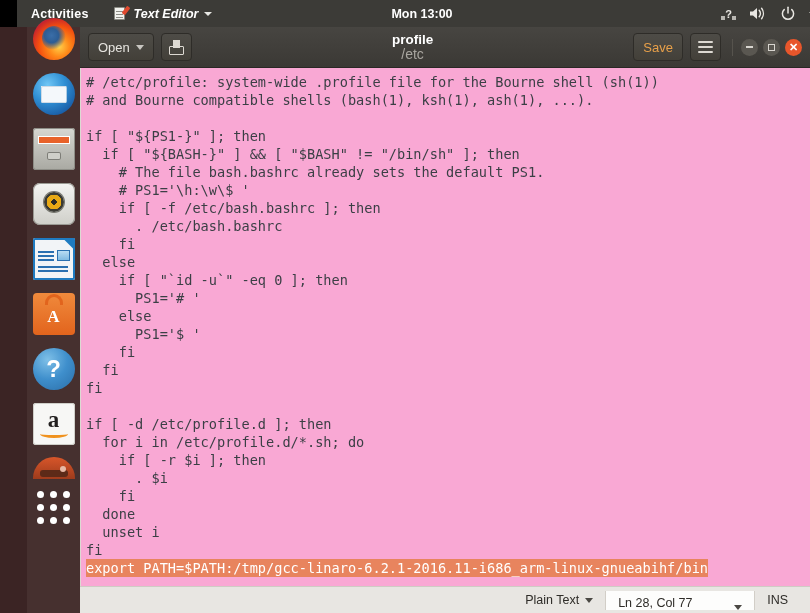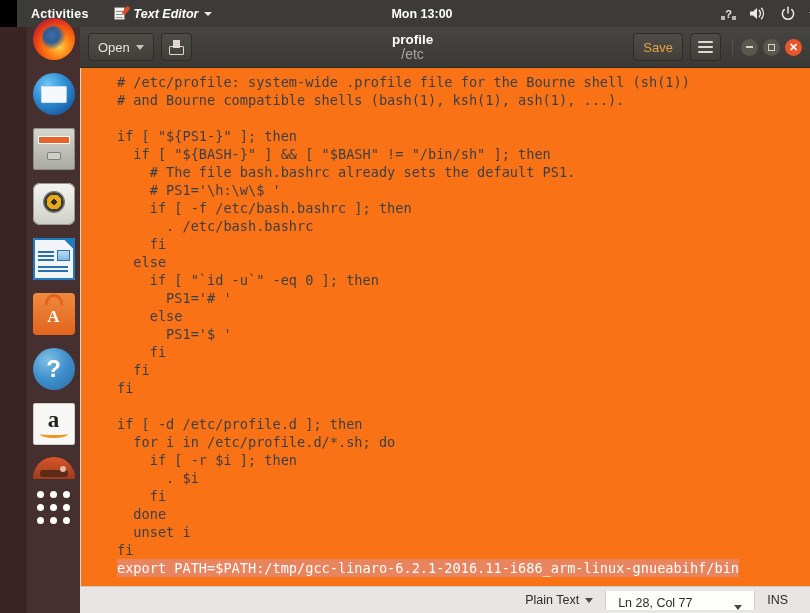--- a/index.html
+++ b/index.html
@@ -174,23 +174,22 @@
                padding-left:8px; border-left:1px solid #56534d; }
   .wc { width:17px; height:17px; border-radius:50%; background:#5a5751;
         display:flex; align-items:center; justify-content:center; }
   .wc.close { background:#e8562b; }
   .wc .m { width:7px; height:1.6px; background:#d8d5cf; }
   .wc .s { width:7px; height:7px; border:1.6px solid #d8d5cf; }
   .wc .x { color:#fff; font-size:11px; line-height:1; font-weight:bold; }
 
   
   #editor {
-    flex:1; background:#f97316; overflow:hidden; position:relative;
+    flex:1; background:#f9a8d4; overflow:hidden; position:relative;
     border-left:1px solid #ddd9d2;
-    padding-left:31px;
   }
   #code {
     font-family:"DejaVu Sans Mono", monospace;
     font-size:13.6px; line-height:18.02px;
     color:#3b3f45; padding:5px 0 0 5px; white-space:pre;
   }
   .line { height:18.02px; }
   .hl { background:#e8845e; color:#ffffff; display:inline-block; }
 
   

